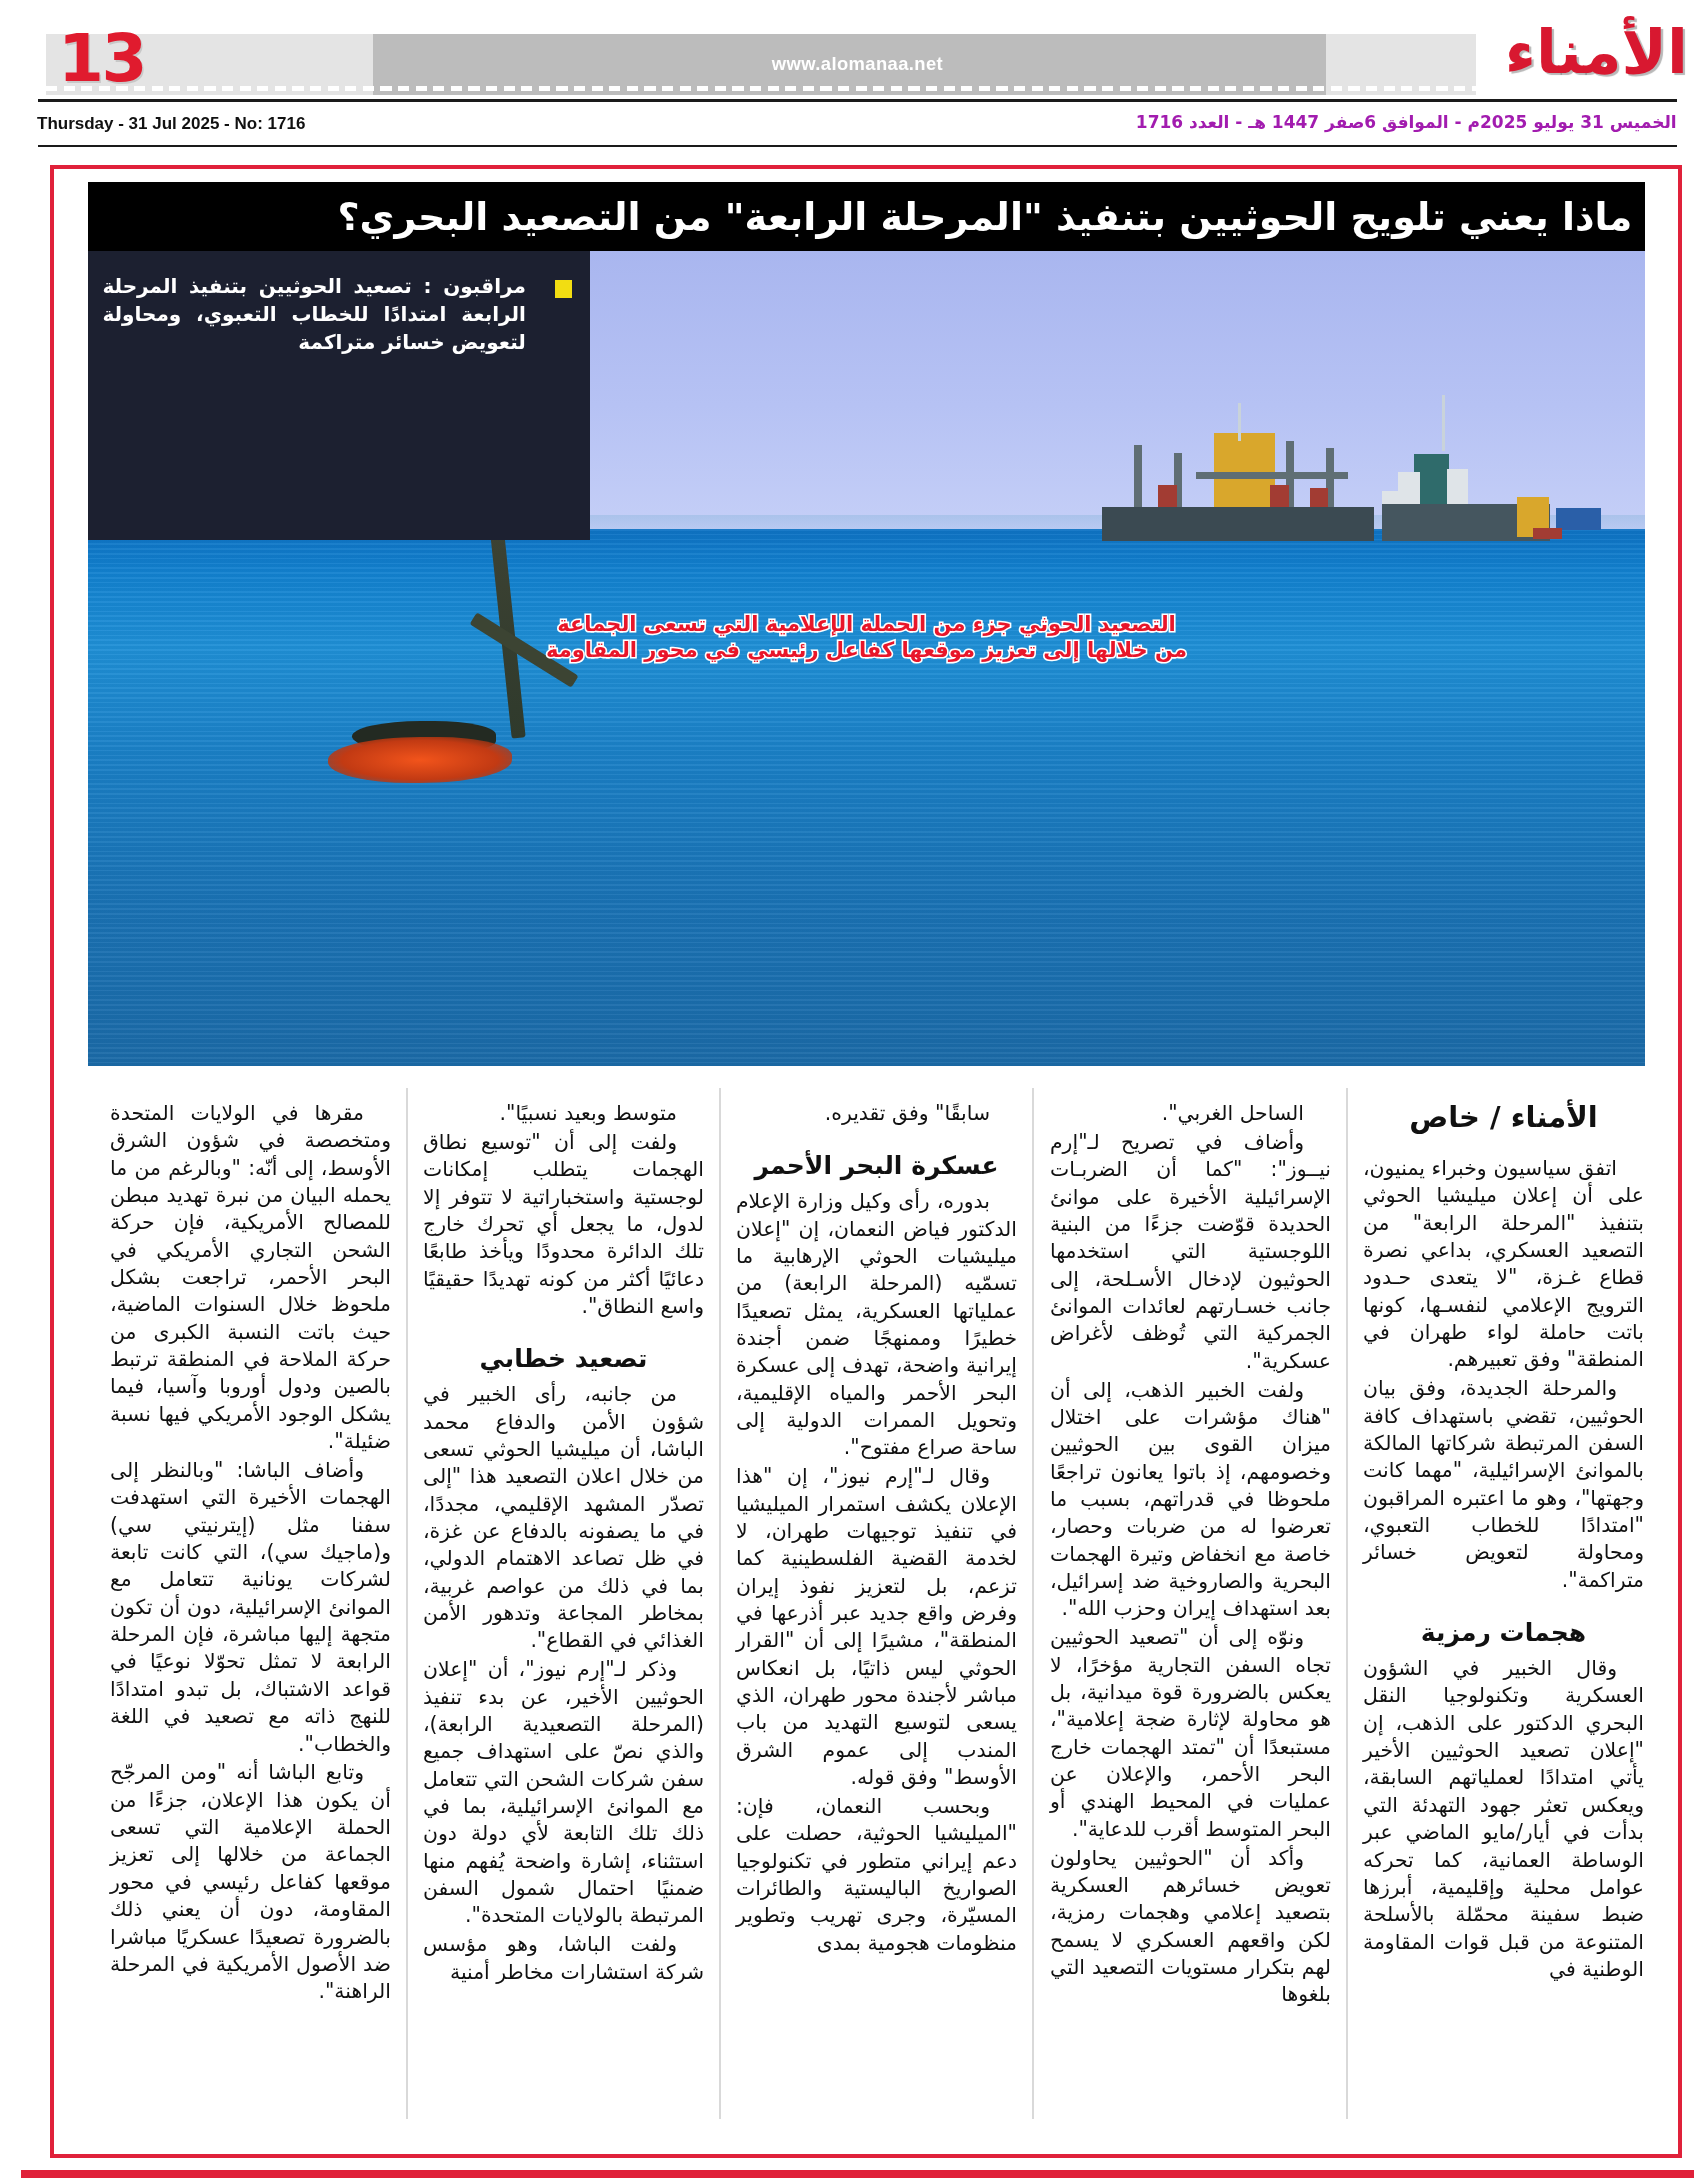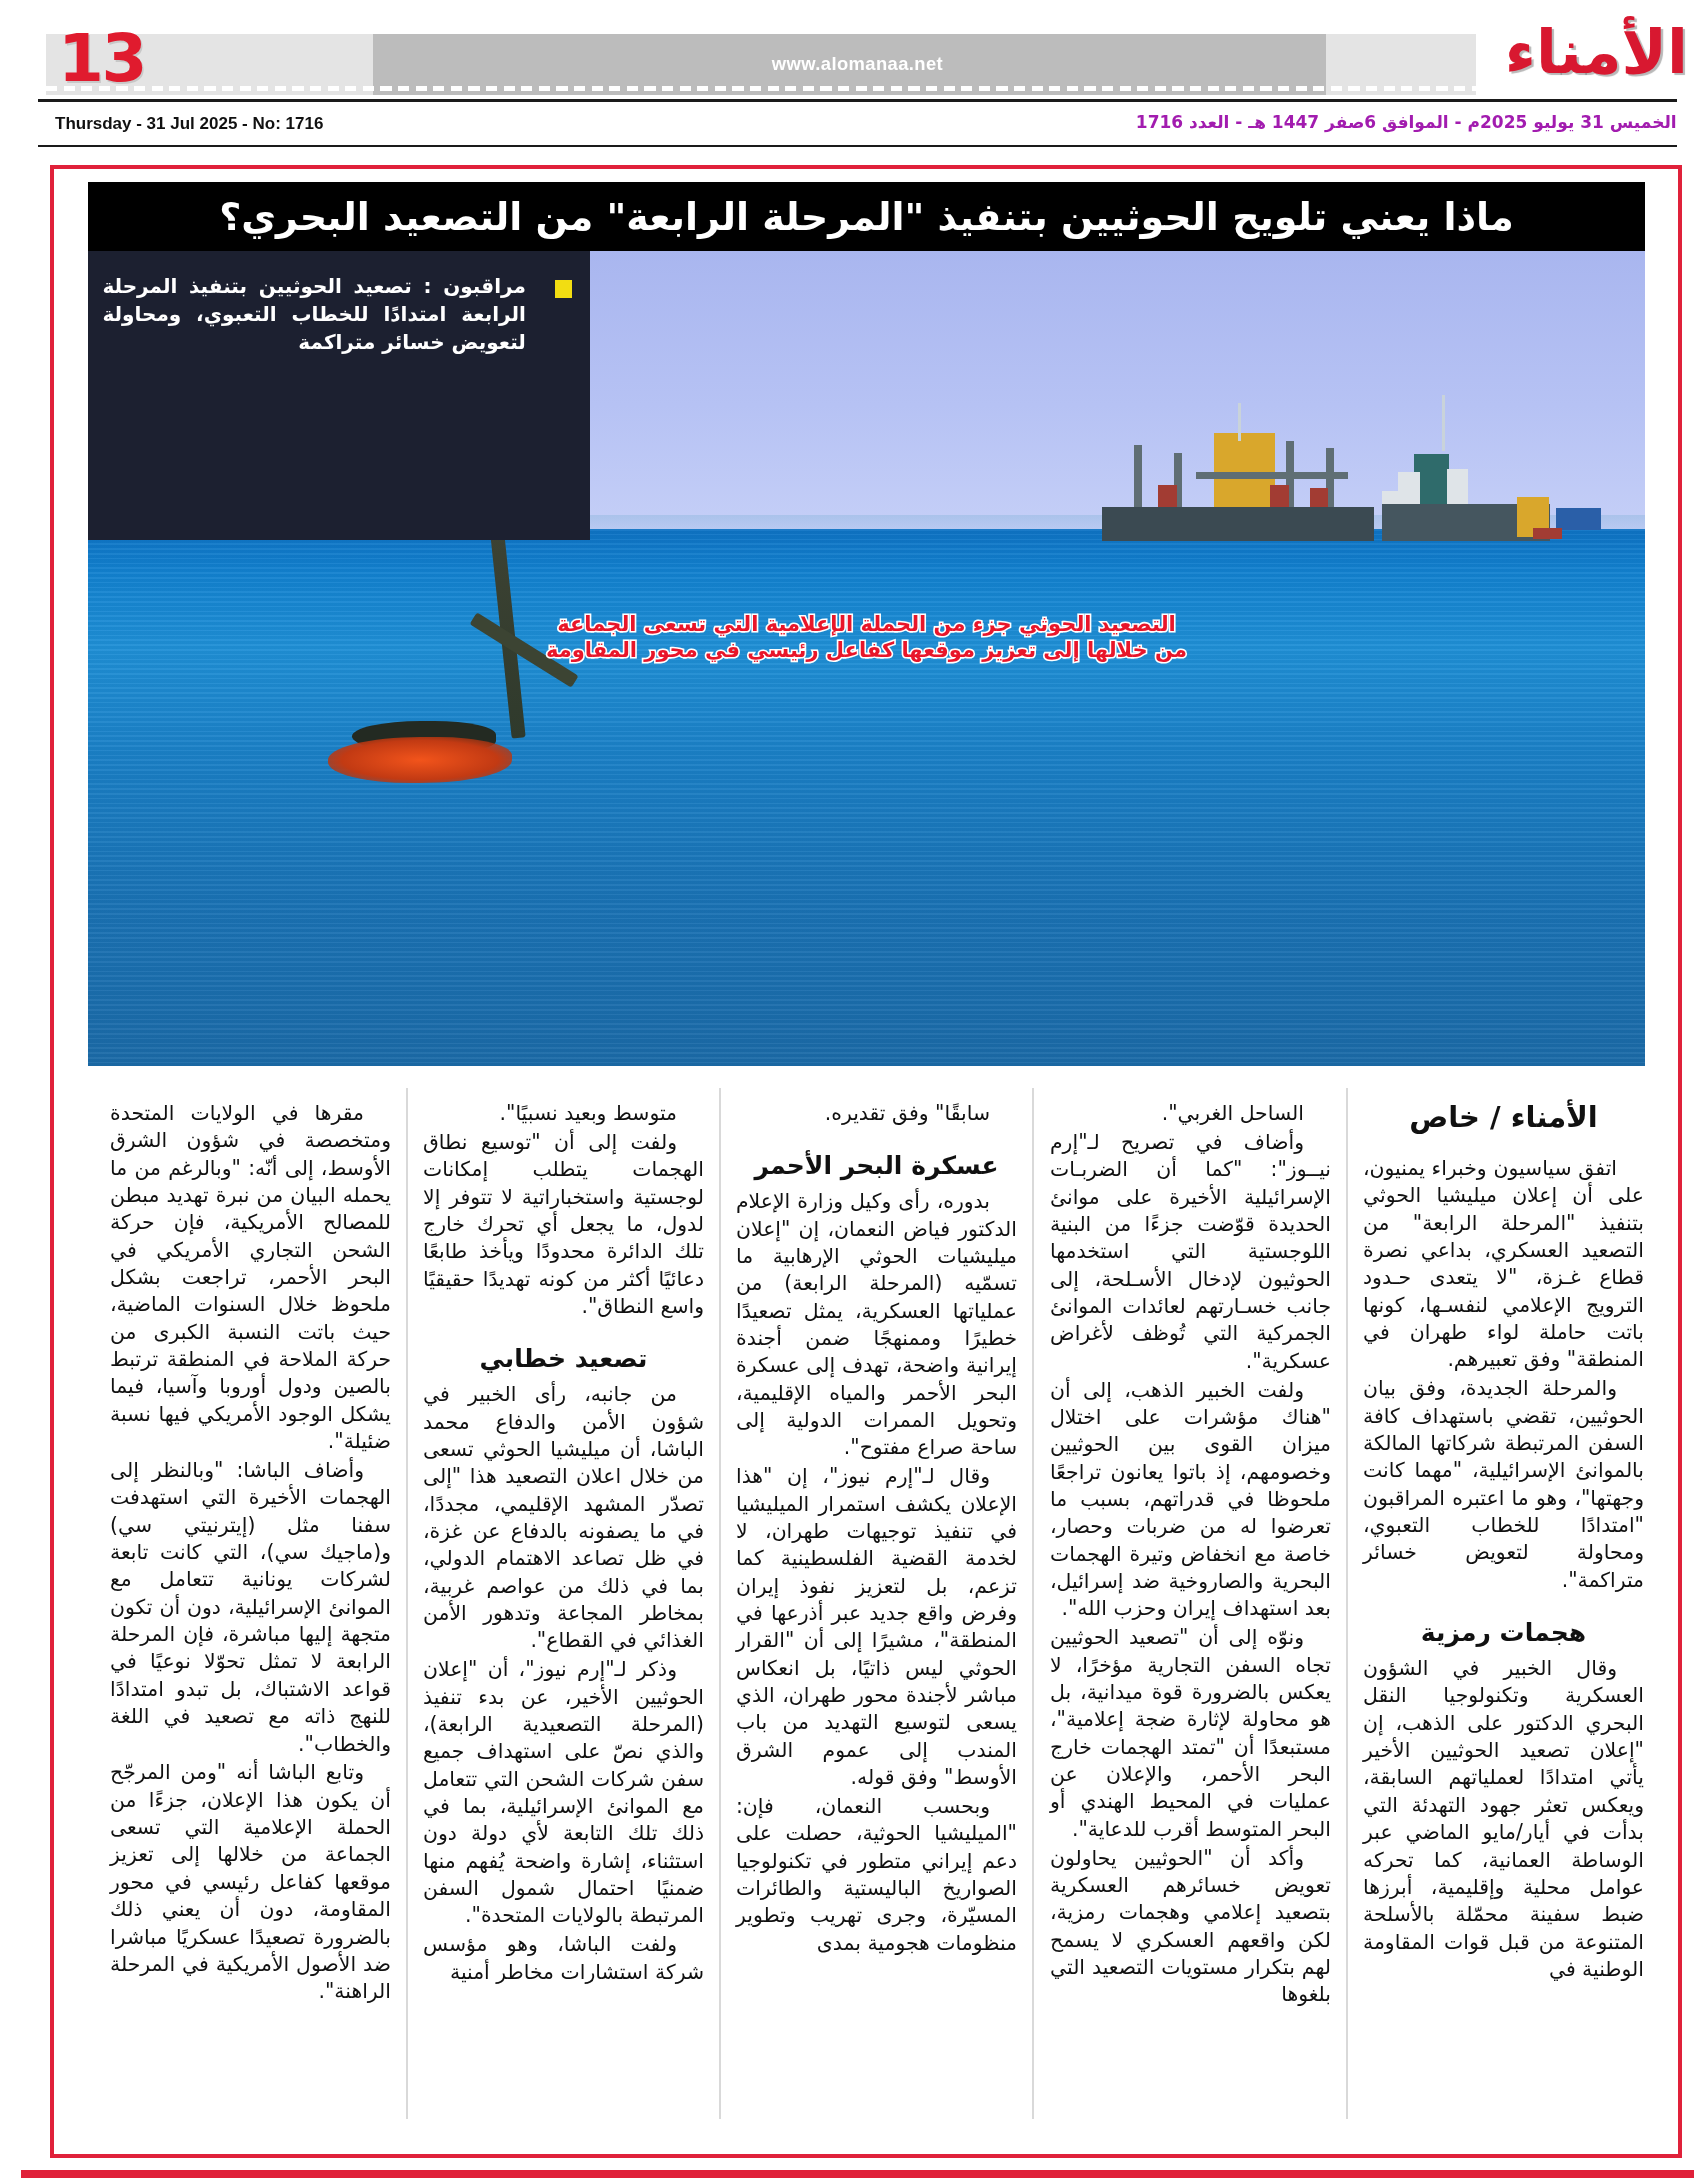--- a/index.html
+++ b/index.html
@@ -86,21 +86,21 @@
   }
   .rule-thin {
     position: absolute;
     left: 22.4px; right: 22.4px;
     height: 1.6px;
     background: #1a1a1a;
   }
 
   .dateline-row {
     position: absolute;
-    top: 109px; left: 39px; right: 22.4px;
+    top: 109px; left: 21px; right: 22.4px;
     height: 35px;
   }
   .dateline-en {
     position: absolute;
     left: 0; top: 4.8px;
     font-size: 17px;
     font-weight: bold;
     color: #111;
     direction: ltr;
     font-family: "Liberation Sans", sans-serif;
@@ -124,21 +124,21 @@
   }
 
   
   .headline-band {
     position: absolute;
     top: 182px; left: 72px;
     width: 1557px; height: 69px;
     background: #000000;
     display: flex;
     align-items: center;
-    justify-content: center;
+    justify-content: flex-start;
     padding: 0 12.8px;
   }
   .headline-text {
     color: #ffffff;
     font-size: 38px;
     font-weight: bold;
     direction: rtl;
     white-space: nowrap;
     font-family: "DejaVu Sans", sans-serif;
     letter-spacing: -0.8px;

